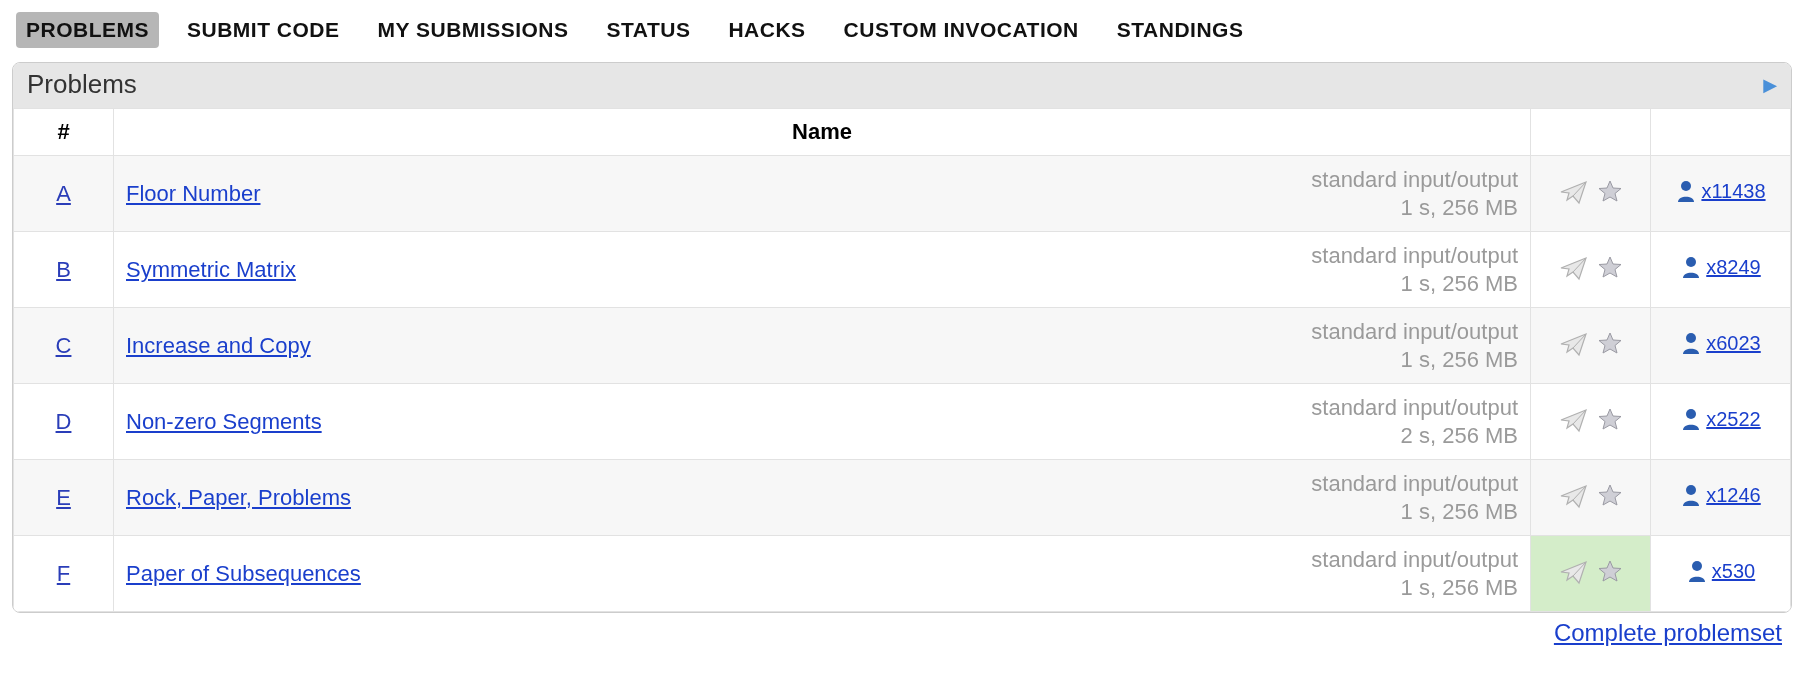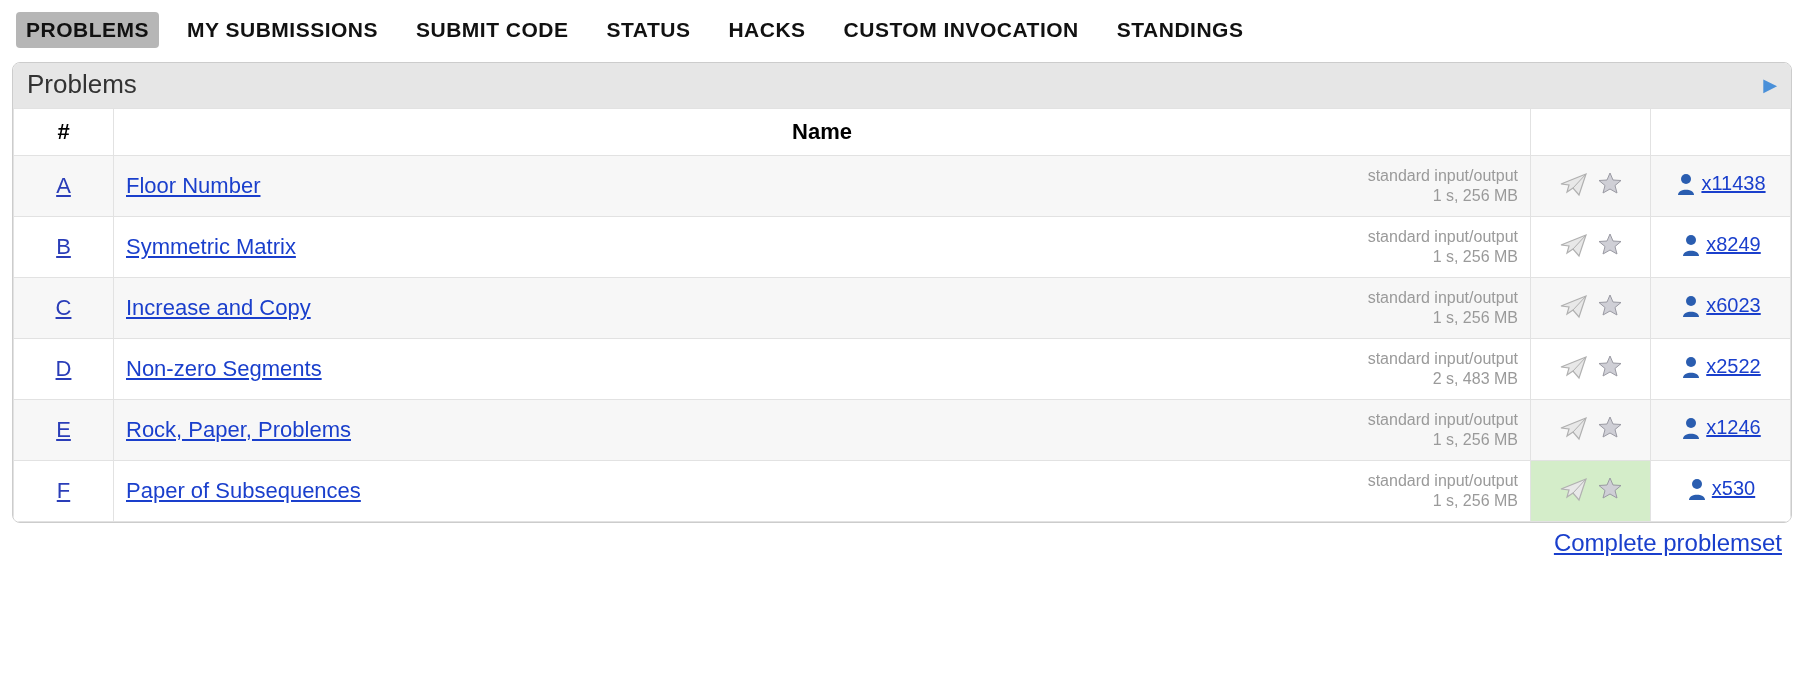--- a/index.html
+++ b/index.html
@@ -86,21 +86,21 @@
   }
   .name-wrap {
     display: flex;
     justify-content: space-between;
     align-items: center;
     gap: 20px;
   }
   .limits {
     text-align: right;
     color: #9a9a9a;
-    font-size: 16px;
+    font-size: 22px;
     line-height: 1.25;
   }
   td.act {
     text-align: center;
   }
   td.act.highlight {
     background: #d4edc9 !important;
   }
   .icon-btn {
     display: inline-flex;
@@ -124,22 +124,22 @@
     padding: 6px 10px 0 0;
     font-size: 24px;
   }
   a.visited { color: #6b2fa0; }
 </style>
 </head>
 <body>
 
 <div class="tabs" id="tabs">
     <div class="tab active">PROBLEMS</div>
+    <div class="tab">SUBMIT CODE</div>
     <div class="tab">MY SUBMISSIONS</div>
-    <div class="tab">SUBMIT CODE</div>
     <div class="tab">STATUS</div>
     <div class="tab">HACKS</div>
     <div class="tab">CUSTOM INVOCATION</div>
     <div class="tab">STANDINGS</div>
   </div>
 
 <div class="panel">
   <div class="panel-header">
     <span>Problems</span>
     <span class="arrow">▶</span>
@@ -247,21 +247,21 @@
               <a href="#"> x6023</a>
             </span></td>
         </tr>
         <tr class="problem-row alt">
           <td class="idx"><a href="#">D</a></td>
           <td class="name">
             <div class="name-wrap">
               <a href="#">Non-zero Segments</a>
               <div class="limits">
                 <div>standard input/output</div>
-                <div>2 s, 483 MB</div>
+                <div>2 s, 256 MB</div>
               </div>
             </div>
           </td>
           <td class="act"><span class="icon-btn">
               <svg width="30" height="26" viewBox="0 0 30 26">
                 <path d="M2 13 L27 3 L20 24 L14 17 L8 21 L10 14 Z" fill="#e8e8e8" stroke="#b0b0b0" stroke-width="1.2"></path>
                 <path d="M27 3 L14 17" stroke="#b0b0b0" stroke-width="1"></path>
               </svg>
             </span><span class="icon-btn">
               <svg width="26" height="26" viewBox="0 0 26 26">

